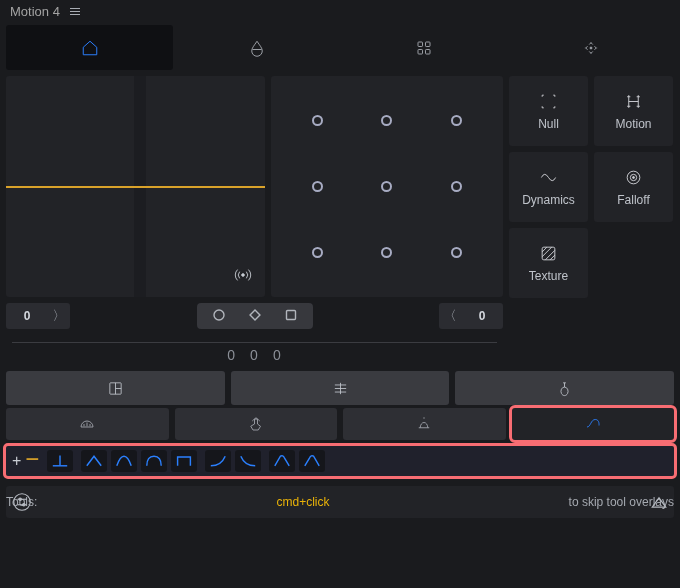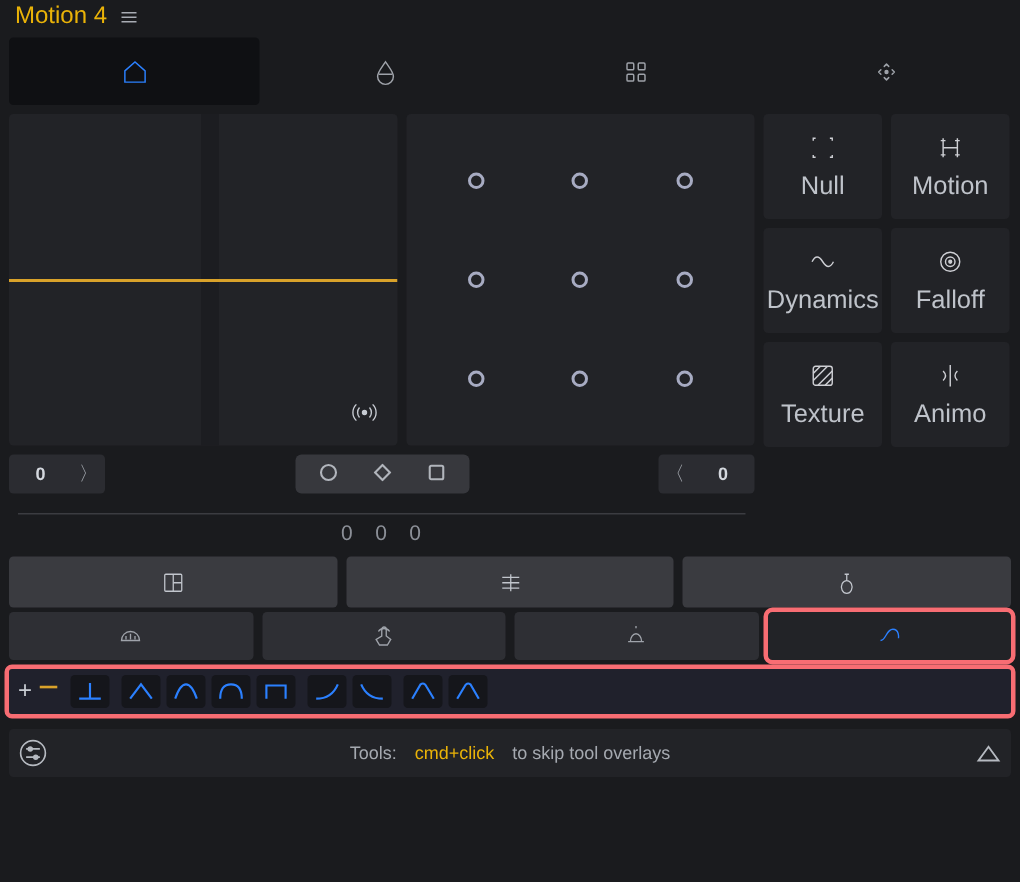--- a/index.html
+++ b/index.html
@@ -1,21 +1,21 @@
 <!DOCTYPE html>
 <html><head>
 <meta charset="utf-8">
 <style>
 *{box-sizing:border-box;margin:0;padding:0;font-family:-apple-system,Arial,sans-serif;user-select:none}
 html,body{width:680px;height:588px;background:#1a1b1e;color:#b5b9c0;overflow:hidden;font-size:13px}
 .root{width:100%;height:100%;display:flex;flex-direction:column}
 
 
 .titlebar{height:22px;display:flex;align-items:center;padding:4px 10px;gap:10px}
-.title{color:#eab308;font-size:16px}
+.title{color:#a3a3a3;font-size:13px}
 .burger{display:flex;flex-direction:column;gap:2px}
 .burger span{width:10px;height:1px;background:#a8acb3;display:block}
 
 
 .tabs{display:flex;height:45px;gap:0;margin:3px 6px 6px 6px}
 .tab{flex:1;display:flex;align-items:center;justify-content:center;border-radius:3px;position:relative}
 .tab.active{background:#0f1013}
 .tab svg{width:18px;height:18px;stroke:#9ea2a9;fill:none;stroke-width:1.3}
 .tab.active svg{stroke:#2b80ff}
 
@@ -63,32 +63,32 @@
 
 .curve-row{margin:6px;height:30px;display:flex;align-items:center;padding:0 6px;gap:8px;background:#20212c;outline:3px solid #f86d73;border-radius:2px}
 .plusminus{display:flex;align-items:center;gap:4px;color:#c9cdd4}
 .plusminus .plus{font-size:16px;font-weight:500}
 .plusminus .minus{color:#d9a22a;font-size:24px;transform:translateY(-2px)}
 .curve-seg{display:flex;gap:4px;align-items:center}
 .curve-ico{width:26px;height:22px;background:#15161b;border-radius:3px;display:flex;align-items:center;justify-content:center}
 .curve-ico svg{width:20px;height:16px;stroke:#2b80ff;fill:none;stroke-width:1.8}
 
 
-.footer{margin:4px 6px 0 6px;height:32px;background:#222327;border-radius:3px;display:flex;align-items:center;justify-content:center;gap:12px;position:relative}
+.footer{margin:4px 6px 0 6px;height:32px;background:#222327;border-radius:3px;display:flex;align-items:center;justify-content:space-between;gap:12px;position:relative}
 .footer .side{position:absolute;display:flex;align-items:center;justify-content:center;top:0;bottom:0}
 .footer .side.left{left:5px}
 .footer .side.right{right:5px}
 .footer span{font-size:12px;color:#a5a9b0}
 .footer .accent{color:#eab308}
 
 
 .toolgrid{display:grid;grid-template-columns:1fr 1fr;grid-auto-rows:70px;gap:6px}
 .tool{background:#222327;border-radius:3px;display:flex;flex-direction:column;align-items:center;justify-content:center;gap:6px}
 .tool svg{width:19px;height:19px;stroke:#cecfd4;fill:none;stroke-width:1.2}
-.tool .lbl{font-size:17px;color:#bfc3ca}
+.tool .lbl{font-size:12px;color:#bfc3ca}
 
 .flex-spacer{flex:1}
 </style>
 </head>
 <body>
 
 <div class="root">
 
   <div class="titlebar">
     <span class="title">Motion 4</span>
@@ -243,28 +243,20 @@
             </svg>
           <span class="lbl">Falloff</span>
         </div>
         <div class="tool">
           <svg viewBox="0 0 24 24">
               <rect x="4" y="4" width="16" height="16" rx="2"></rect>
               <path d="M4 10 L10 4 M4 16 L16 4 M8 20 L20 8 M14 20 L20 14"></path>
             </svg>
           <span class="lbl">Texture</span>
         </div>
-        <div class="tool">
-          <svg viewBox="0 0 24 24">
-              <line x1="12" y1="3" x2="12" y2="21"></line>
-              <path d="M6 8 Q10 12 6 16"></path>
-              <path d="M18 8 Q14 12 18 16"></path>
-            </svg>
-          <span class="lbl">Animo</span>
-        </div>
       </div>
     </div>
   </div>
 
   <div class="rowtabs" style="margin-left:6px;margin-right:6px">
     <div class="rowtab">
       <svg viewBox="0 0 24 24">
           <rect x="4" y="4" width="16" height="16" rx="1"></rect>
           <line x1="12" y1="4" x2="12" y2="20"></line>
           <line x1="12" y1="12" x2="20" y2="12"></line>

